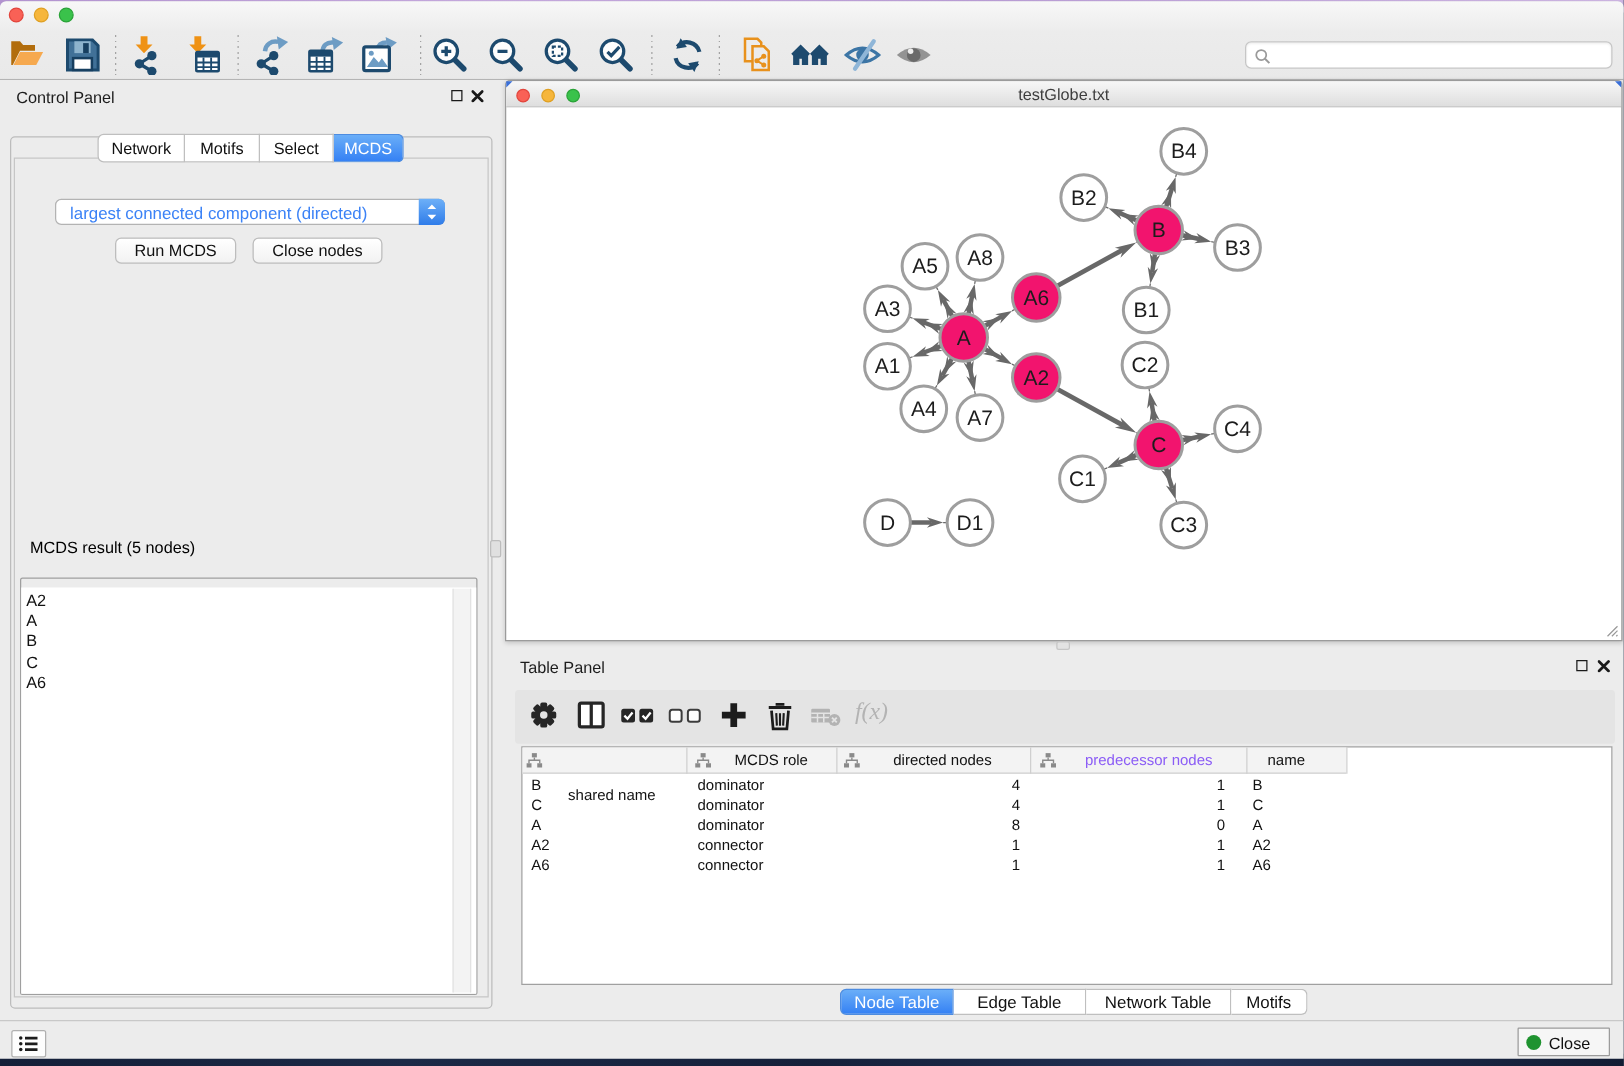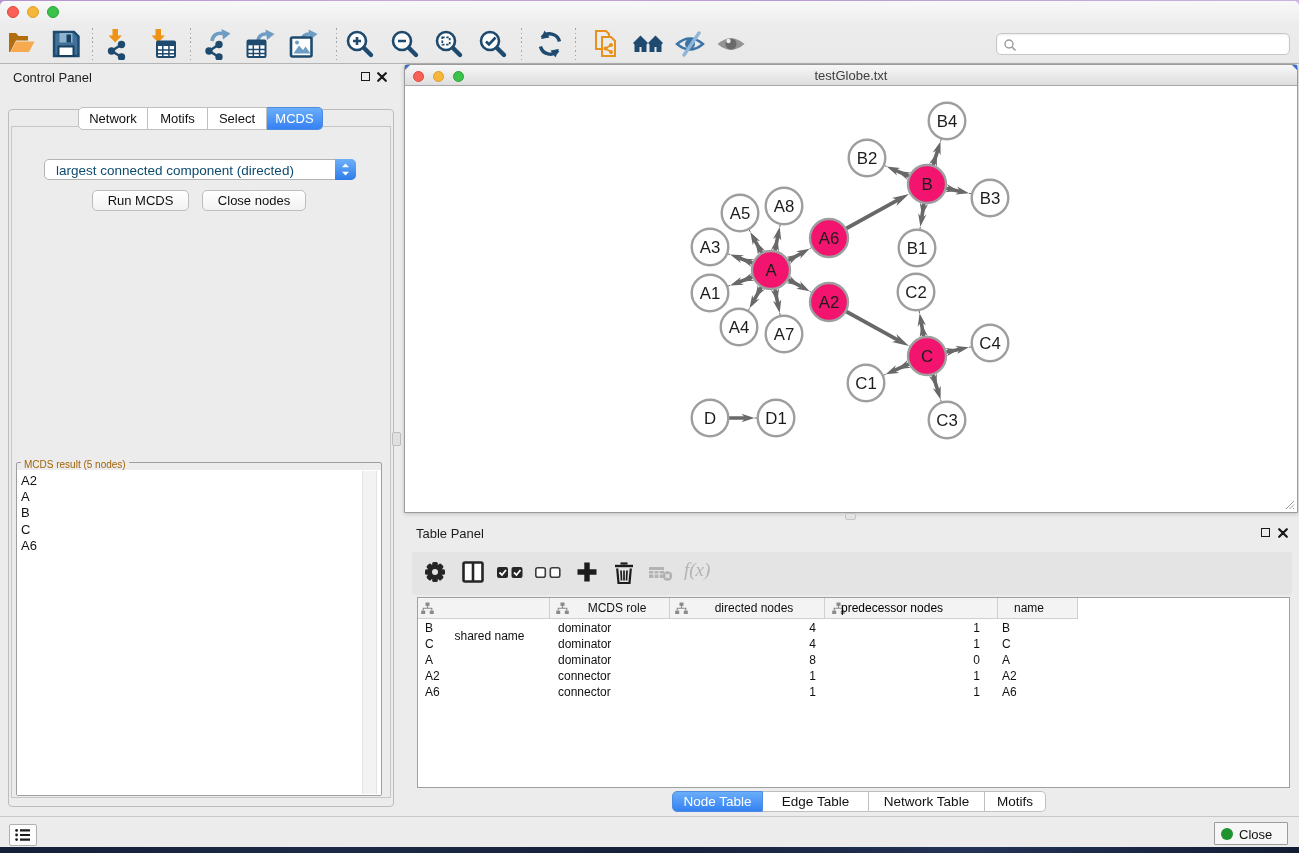--- a/index.html
+++ b/index.html
@@ -178,33 +178,33 @@
 </svg>
 <div class="abs" style="left:8px;top:108px;width:386px;height:698px;border:1px solid #bcbcbc;border-radius:4px;background:#ececec;"></div>
 <div class="abs" style="left:11px;top:125px;width:380px;height:672px;border:1px solid #c6c6c6;background:#ececec;"></div>
 <div class="seg" style="left:78px;top:106px;height:23px;">
  <div style="width:70px;">Network</div>
  <div style="width:60px;">Motifs</div>
  <div style="width:59px;">Select</div>
  <div class="on" style="width:56px;">MCDS</div>
 </div>
 <div class="abs" style="left:44px;top:158px;width:312px;height:21px;background:#fff;border:1px solid #b3b3b3;border-radius:5px;">
-  <div style="position:absolute;left:11px;top:2.5px;font-size:13.5px;color:#0c4a6e;">largest connected component (directed)</div>
+  <div style="position:absolute;left:11px;top:2.5px;font-size:13.5px;color:#3b82f6;">largest connected component (directed)</div>
   <div style="position:absolute;right:-1px;top:-1px;width:21px;height:21px;border-radius:0 5px 5px 0;background:linear-gradient(#6db0f8,#2f7ce9);">
     <svg width="21" height="21" viewBox="0 0 21 21">
       <path d="M7 8.2 L10.5 4.5 L14 8.2 Z" fill="#fff"></path>
       <path d="M7 12.8 L10.5 16.5 L14 12.8 Z" fill="#fff"></path>
     </svg>
   </div>
 </div>
 <div class="btn" style="left:92px;top:189px;width:97px;height:21px;line-height:19px;">Run MCDS</div>
 <div class="btn" style="left:202px;top:189px;width:104px;height:21px;line-height:19px;">Close nodes</div>
 
 <div class="abs" style="left:16px;top:461px;width:366px;height:334px;border:1px solid #9f9f9f;border-radius:2px;"></div>
-<div class="abs" style="left:21px;top:458px;background:#ececec;padding:0 3px;font-size:10px;color:#a16207;">MCDS result (5 nodes)</div>
+<div class="abs" style="left:21px;top:429px;background:#ececec;padding:0 3px;font-size:13px;color:#000000;">MCDS result (5 nodes)</div>
 <div class="abs" style="left:17px;top:469px;width:364px;height:325px;background:#fff;"></div>
 <div class="abs" style="left:362px;top:470px;width:15px;height:323px;background:#f3f3f3;border-left:1px solid #e2e2e2;border-right:1px solid #e2e2e2;"></div>
 <div class="abs" style="left:21px;top:472px;font-size:13px;color:#111;line-height:16.2px;">A2<br>A<br>B<br>C<br>A6</div>
 
 <div class="abs" style="left:392px;top:431px;width:9px;height:14px;background:#e0e0e0;border:1px solid #bdbdbd;border-radius:2px;"></div>
 
 <div class="abs" style="left:404px;top:63px;width:894px;height:449px;background:#fff;border:1px solid #9b9b9b;border-radius:4px 4px 0 0;box-shadow:0 1px 4px rgba(0,0,0,.18);">
   <div style="position:absolute;left:0;top:0;width:892px;height:21px;background:linear-gradient(#f7f7f7,#dedede);border-bottom:1px solid #a8a8a8;border-radius:4px 4px 0 0;"></div>
   <div style="position:absolute;left:0;top:0;width:0;height:0;border-left:5px solid #3a6fd8;border-bottom:5px solid transparent;"></div>
   <div style="position:absolute;right:0;top:0;width:0;height:0;border-right:5px solid #3a6fd8;border-bottom:5px solid transparent;"></div>
@@ -427,21 +427,21 @@
 <g fill="#8a8a8a">
         <rect x="4.5" y="0.5" width="4" height="3.4"></rect>
         <rect x="0.2" y="8.6" width="4" height="3.4"></rect>
         <rect x="8.8" y="8.6" width="4" height="3.4"></rect>
       </g>
 <path d="M6.5 3.9 V6.2 M2.2 8.6 V6.2 H10.8 V8.6" stroke="#8a8a8a" fill="none" stroke-width="1.1"></path>
     </svg>
 <div class="abs" style="left:430px;top:600px;width:119px;text-align:center;font-size:12px;color:#111;margin-top:28px;">shared name</div>
 <div class="abs" style="left:565px;top:600px;width:104px;text-align:center;font-size:12px;color:#111;">MCDS role</div>
 <div class="abs" style="left:684px;top:600px;width:140px;text-align:center;font-size:12px;color:#111;">directed nodes</div>
-<div class="abs" style="left:841px;top:600px;width:156px;font-size:12px;color:#000000;">predecessor nodes</div>
+<div class="abs" style="left:841px;top:600px;width:156px;text-align:center;font-size:12px;color:#8b5cf6;">predecessor nodes</div>
 <div class="abs" style="left:989px;top:600px;width:80px;text-align:center;font-size:12px;color:#111;">name</div>
 <div class="abs" style="left:425px;top:620px;font-size:12px;color:#111;">B</div>
 <div class="abs" style="left:558px;top:620px;font-size:12px;color:#111;">dominator</div>
 <div class="abs" style="left:700px;top:620px;width:116px;text-align:right;font-size:12px;color:#111;">4</div>
 <div class="abs" style="left:880px;top:620px;width:100px;text-align:right;font-size:12px;color:#111;">1</div>
 <div class="abs" style="left:1002px;top:620px;font-size:12px;color:#111;">B</div>
 <div class="abs" style="left:425px;top:636px;font-size:12px;color:#111;">C</div>
 <div class="abs" style="left:558px;top:636px;font-size:12px;color:#111;">dominator</div>
 <div class="abs" style="left:700px;top:636px;width:116px;text-align:right;font-size:12px;color:#111;">4</div>
 <div class="abs" style="left:880px;top:636px;width:100px;text-align:right;font-size:12px;color:#111;">1</div>

